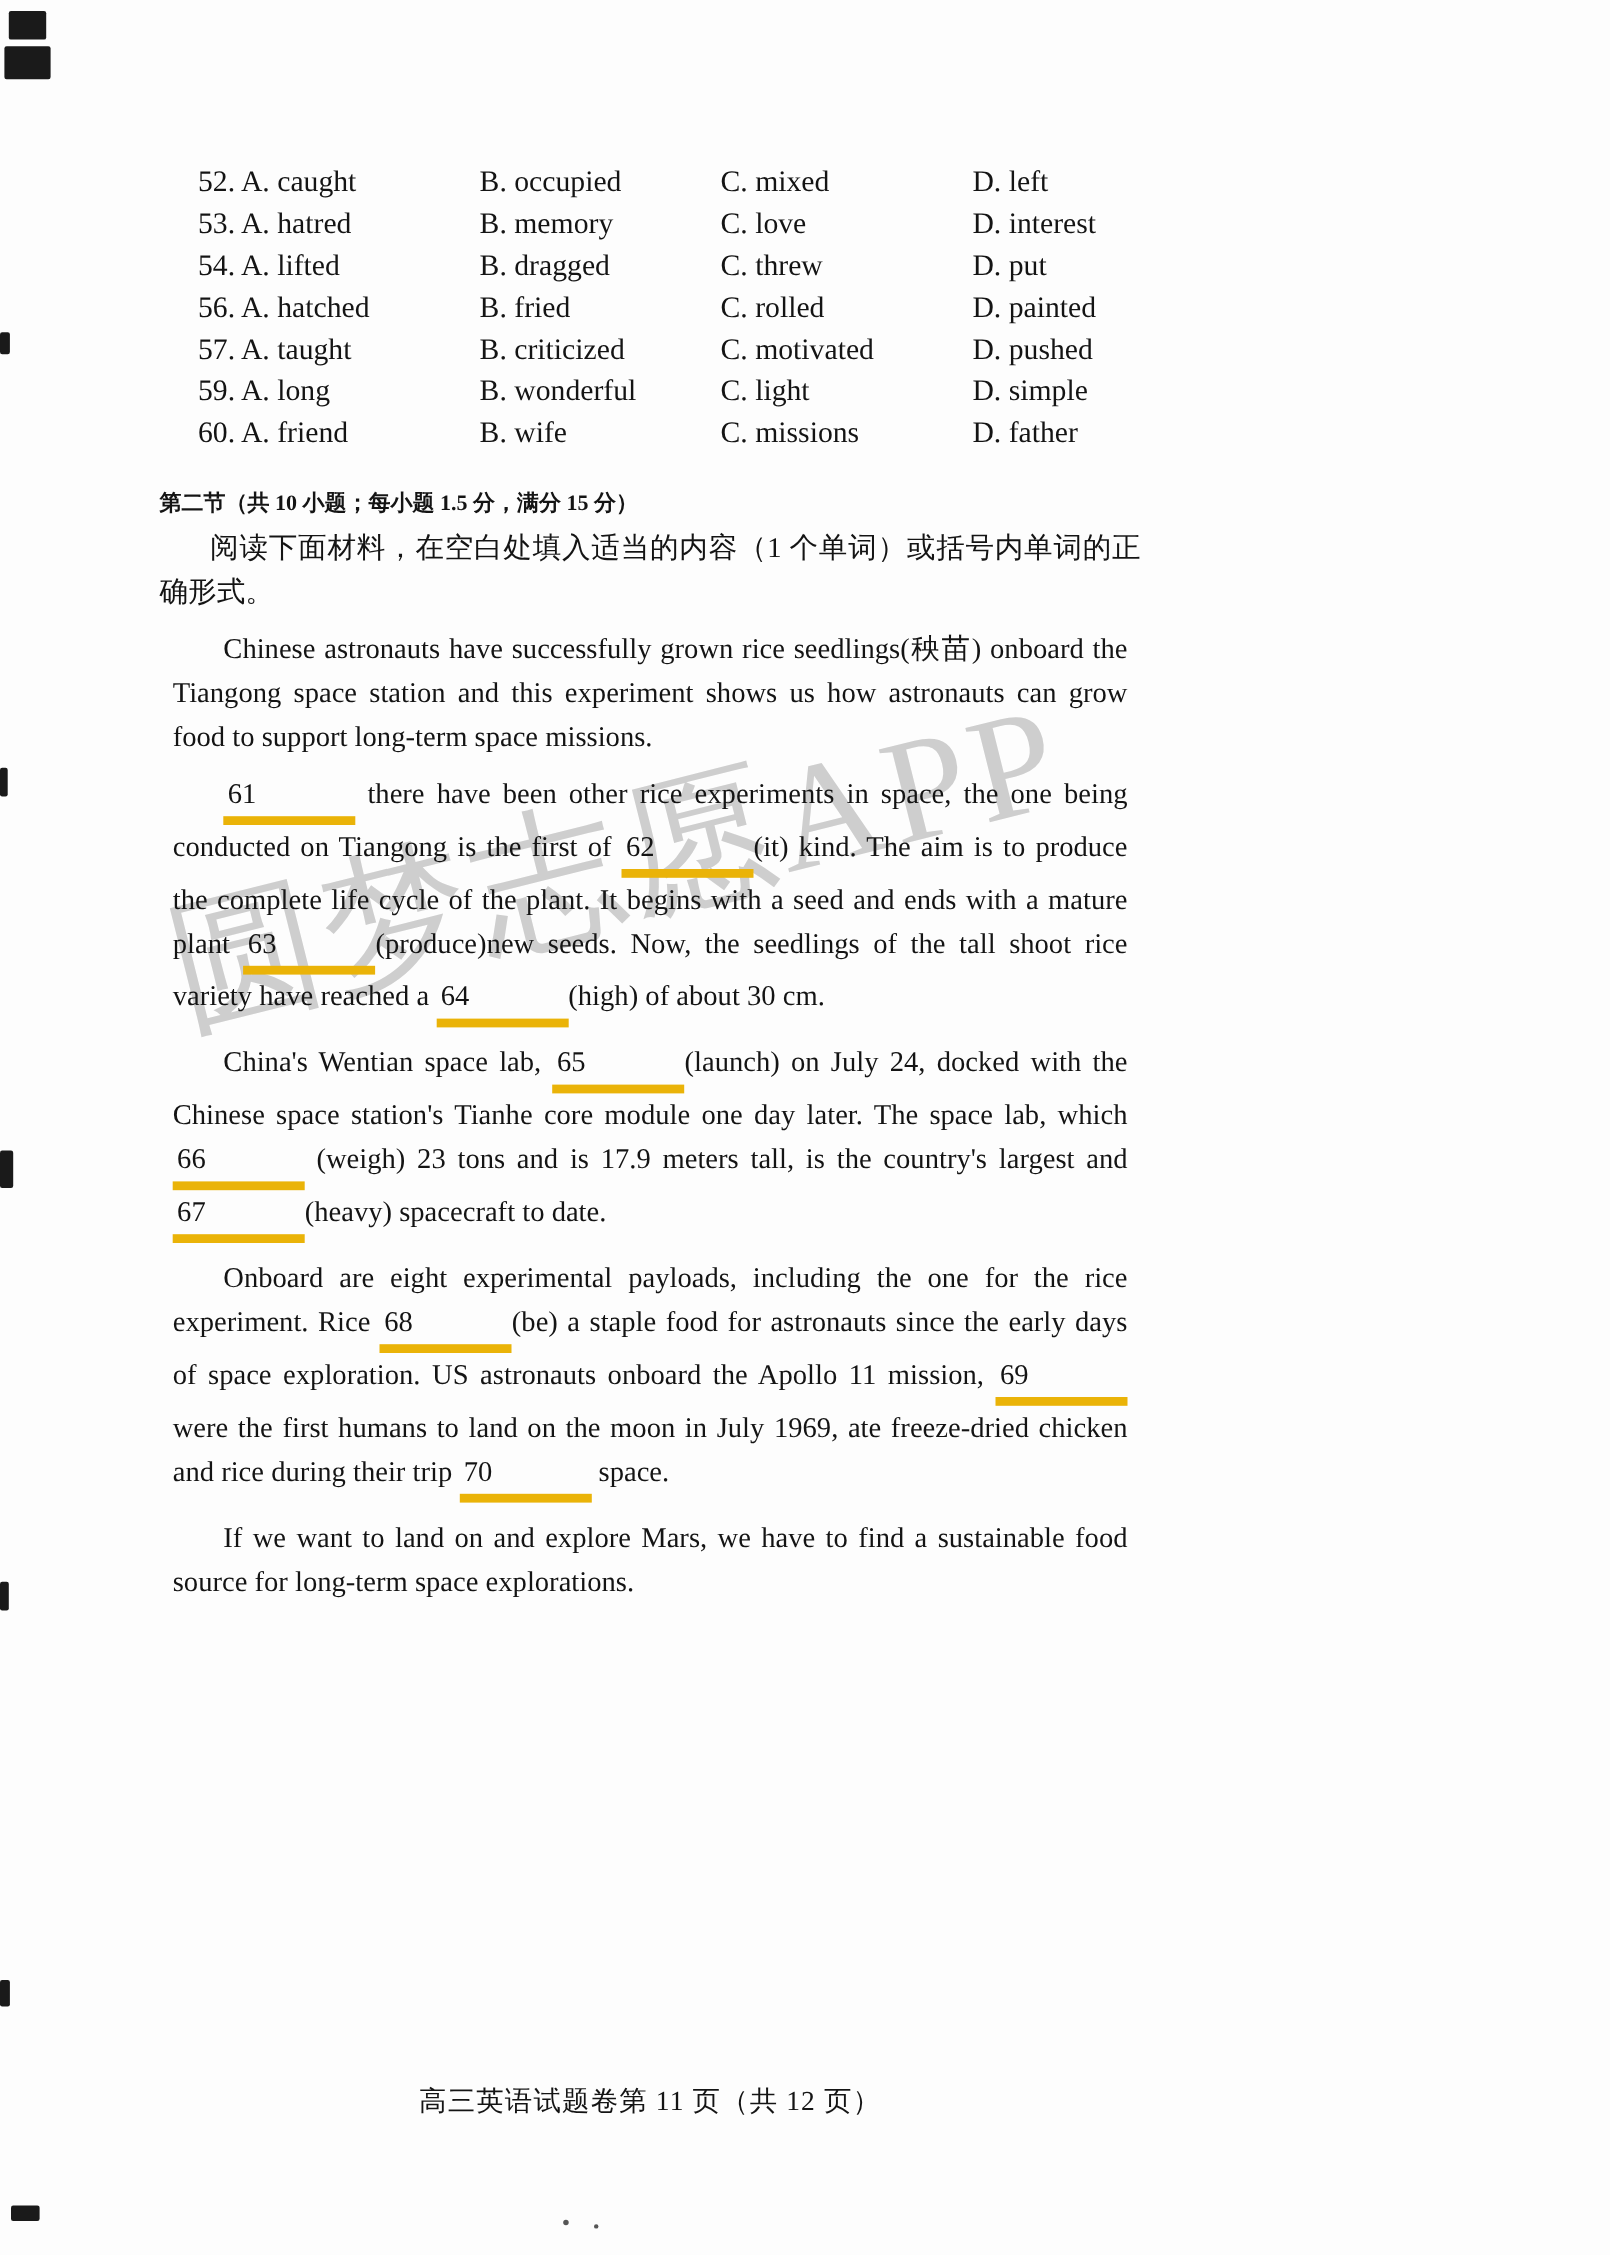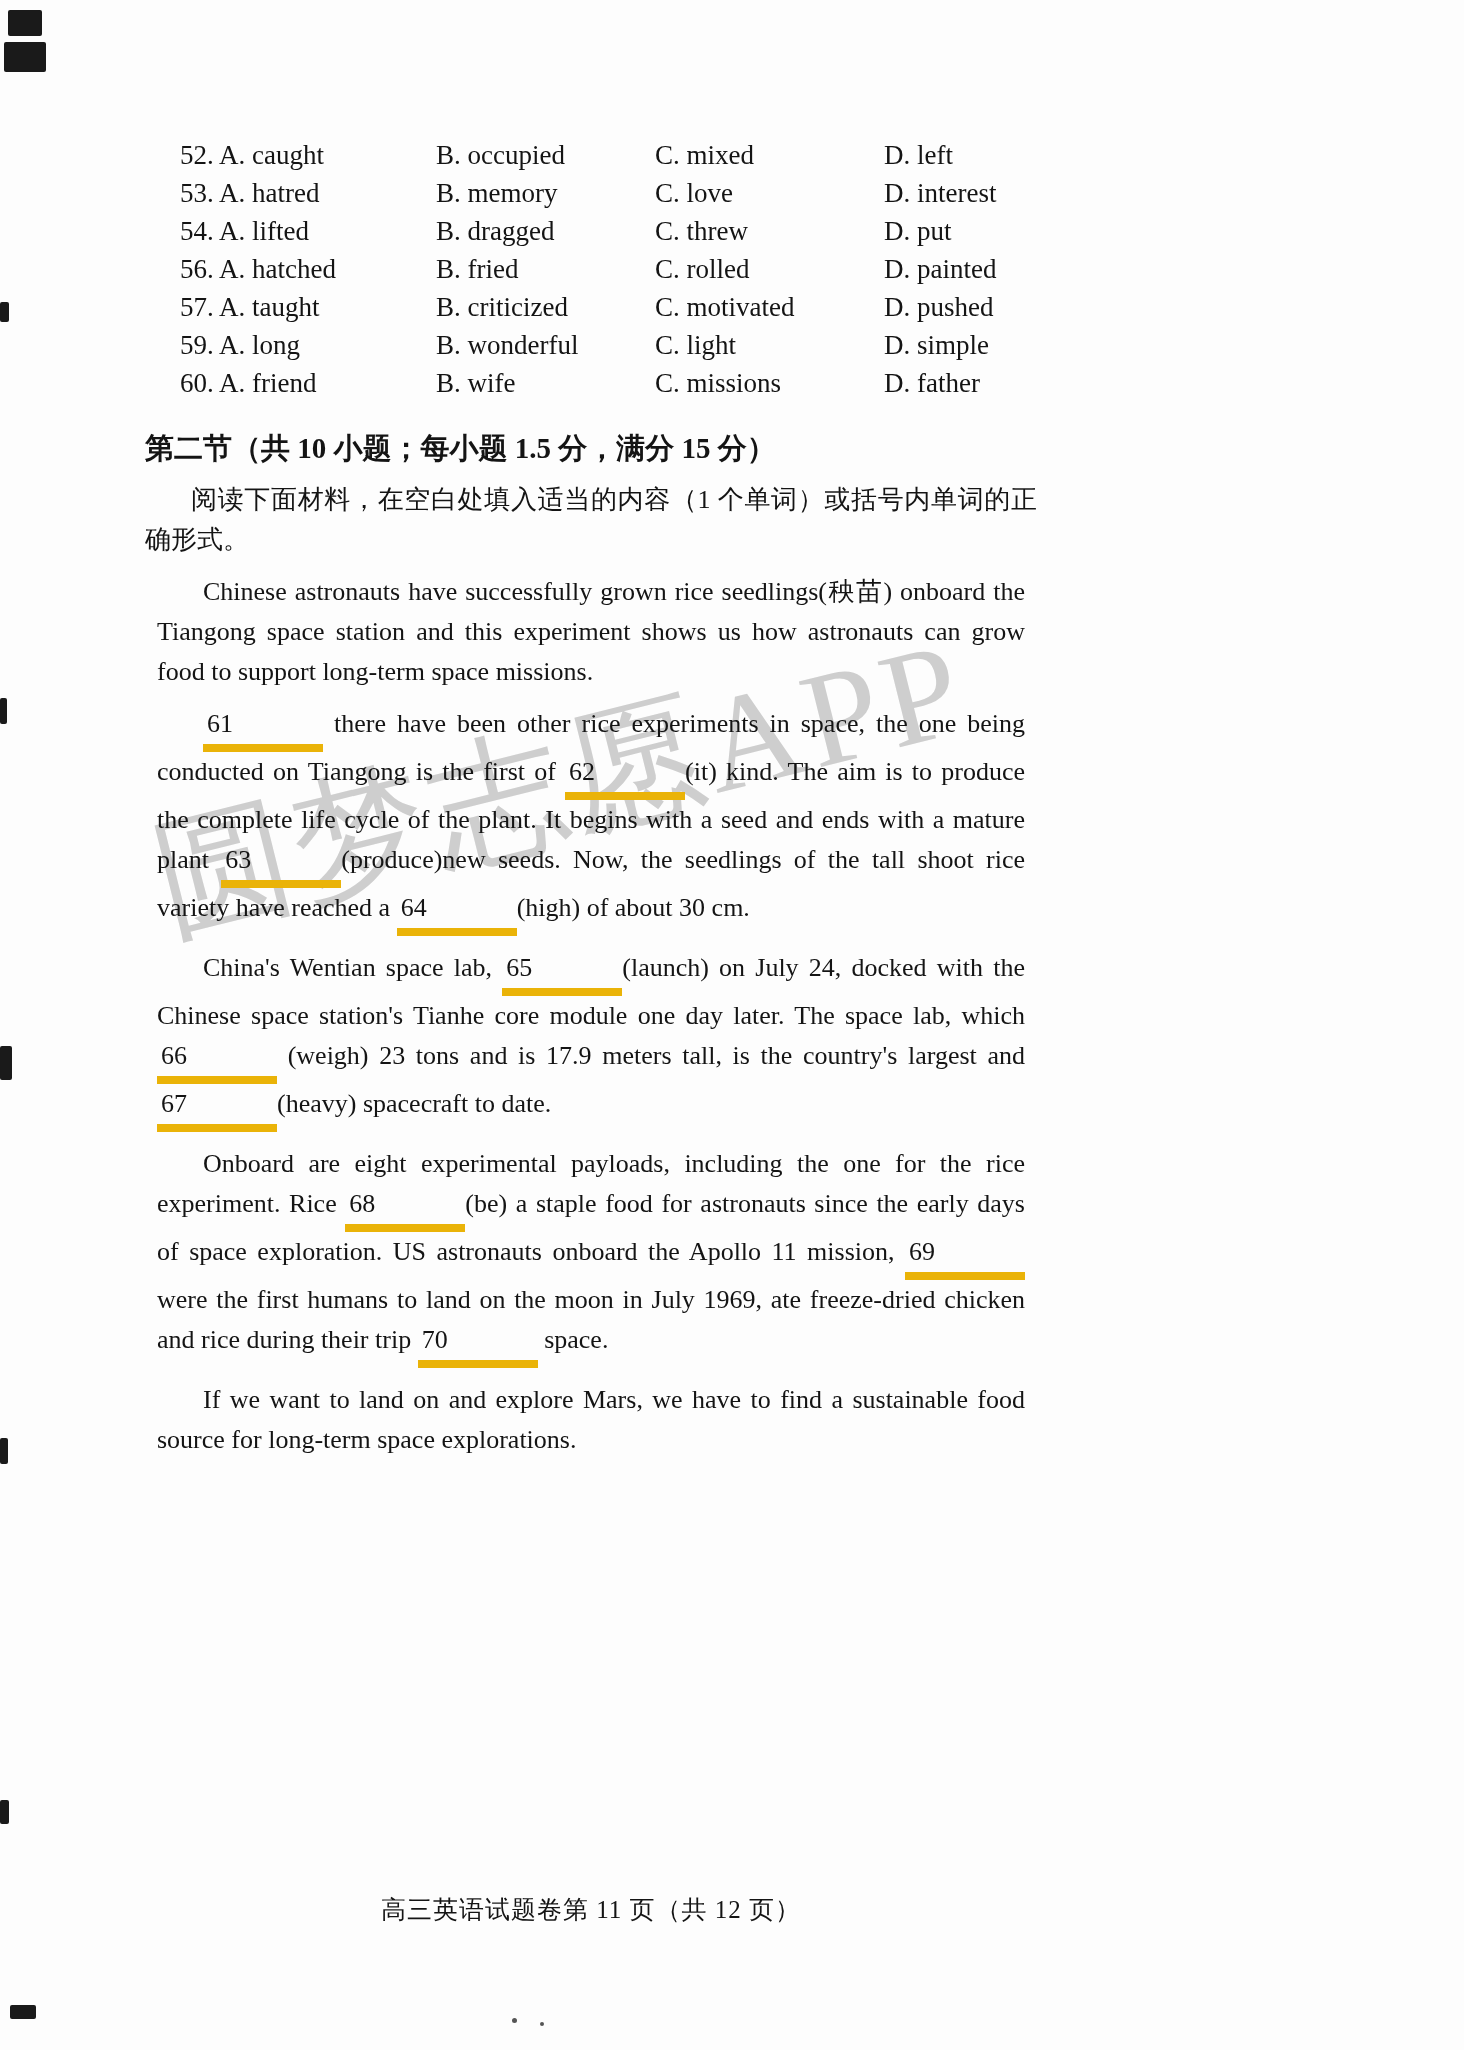--- a/index.html
+++ b/index.html
@@ -12,39 +12,39 @@
     width: 1464px;
     height: 2050px;
     background: #fdfdfd;
     font-family: "Liberation Serif", "DejaVu Serif", serif;
     color: #141414;
     overflow: hidden;
   }
   .content {
     position: absolute;
     left: 145px;
-    top: 136px;
+    top: 146px;
     width: 892px;
   }
   .opt-table {
     margin-left: 35px;
   }
   .opt-row {
     display: grid;
     grid-template-columns: 256px 219px 229px 1fr;
     font-size: 27px;
     line-height: 38px;
   }
   .opt-cell {
     white-space: nowrap;
   }
   .section-header {
-    font-size: 29px;
+    font-size: 20px;
     font-weight: bold;
-    margin: 26px 0 12px 0;
+    margin: 26px 0 0 0;
     line-height: 40px;
   }
   .instruction {
     font-size: 26px;
     line-height: 40px;
     text-align: justify;
     text-indent: 46px;
     margin: 0;
   }
   .para {

